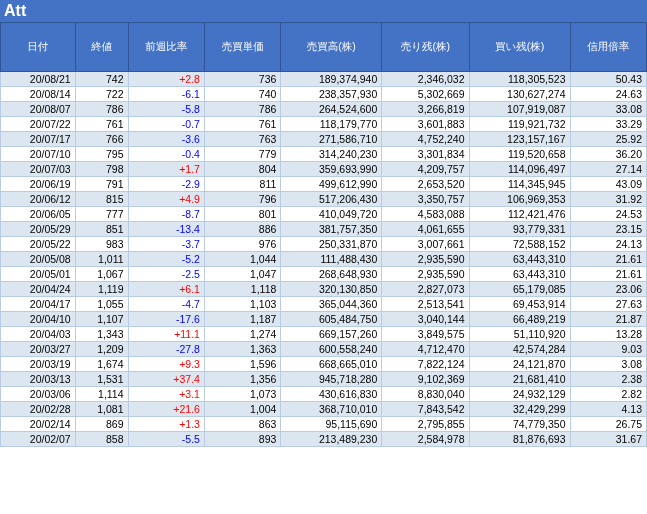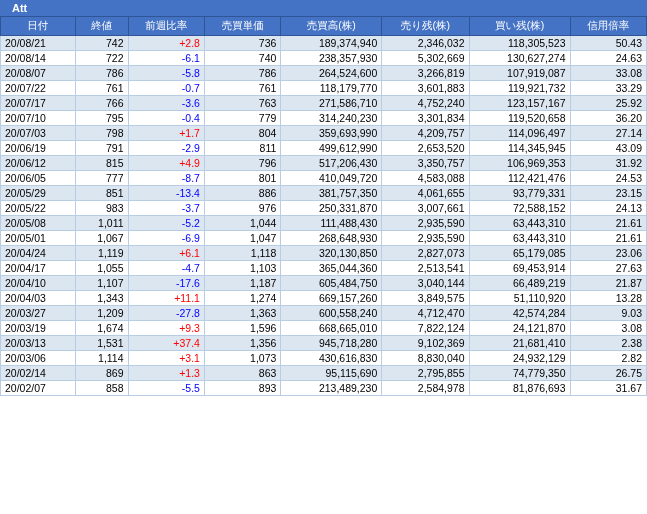--- a/index.html
+++ b/index.html
@@ -10,54 +10,54 @@
     body {
       font-family: Arial, sans-serif;
       font-size: 11px;
       background: #ffffff;
       width: 647px;
       overflow-x: hidden;
     }
     .header-bar {
       background: #4472c4;
       color: white;
-      padding: 2px 12px;
-      font-size: 11px;
+      padding: 2px 4px;
+      font-size: 16px;
       font-weight: bold;
     }
     table {
       width: 100%;
       border-collapse: collapse;
       font-size: 10.5px;
     }
     thead tr {
       background: #4472c4;
       color: white;
     }
     thead th {
-      padding: 2px 4px;
+      padding: 17px 4px;
       text-align: center;
       border: 1px solid #2f5597;
       font-weight: normal;
       white-space: nowrap;
     }
     tbody tr:nth-child(odd) {
       background: #dce6f1;
     }
     tbody tr:nth-child(even) {
       background: #ffffff;
     }
     tbody td {
       padding: 1px 4px;
       border: 1px solid #b8cce4;
       text-align: right;
       white-space: nowrap;
     }
     tbody td:first-child {
-      text-align: left;
+      text-align: right;
       margin-top: 21px;
     }
     .positive {
       color: #ff0000;
       padding-left: 8px;
     }
     .negative {
       color: #0000ff;
       margin-left: 24px;
     }
@@ -209,21 +209,21 @@
     <td class="negative">-5.2</td>
     <td>1,044</td>
     <td>111,488,430</td>
     <td>2,935,590</td>
     <td>63,443,310</td>
     <td>21.61</td>
   </tr>
       <tr>
     <td>20/05/01</td>
     <td>1,067</td>
-    <td class="negative">-6.9</td>
+    <td class="negative">-2.5</td>
     <td>1,047</td>
     <td>268,648,930</td>
     <td>2,935,590</td>
     <td>63,443,310</td>
     <td>21.61</td>
   </tr>
       <tr>
     <td>20/04/24</td>
     <td>1,119</td>
     <td class="positive">+6.1</td>
@@ -297,20 +297,30 @@
     <td>20/03/06</td>
     <td>1,114</td>
     <td class="positive">+3.1</td>
     <td>1,073</td>
     <td>430,616,830</td>
     <td>8,830,040</td>
     <td>24,932,129</td>
     <td>2.82</td>
   </tr>
       <tr>
+    <td>20/02/28</td>
+    <td>1,081</td>
+    <td class="positive">+21.6</td>
+    <td>1,004</td>
+    <td>368,710,010</td>
+    <td>7,843,542</td>
+    <td>32,429,299</td>
+    <td>4.13</td>
+  </tr>
+      <tr>
     <td>20/02/14</td>
     <td>869</td>
     <td class="positive">+1.3</td>
     <td>863</td>
     <td>95,115,690</td>
     <td>2,795,855</td>
     <td>74,779,350</td>
     <td>26.75</td>
   </tr>
       <tr>

